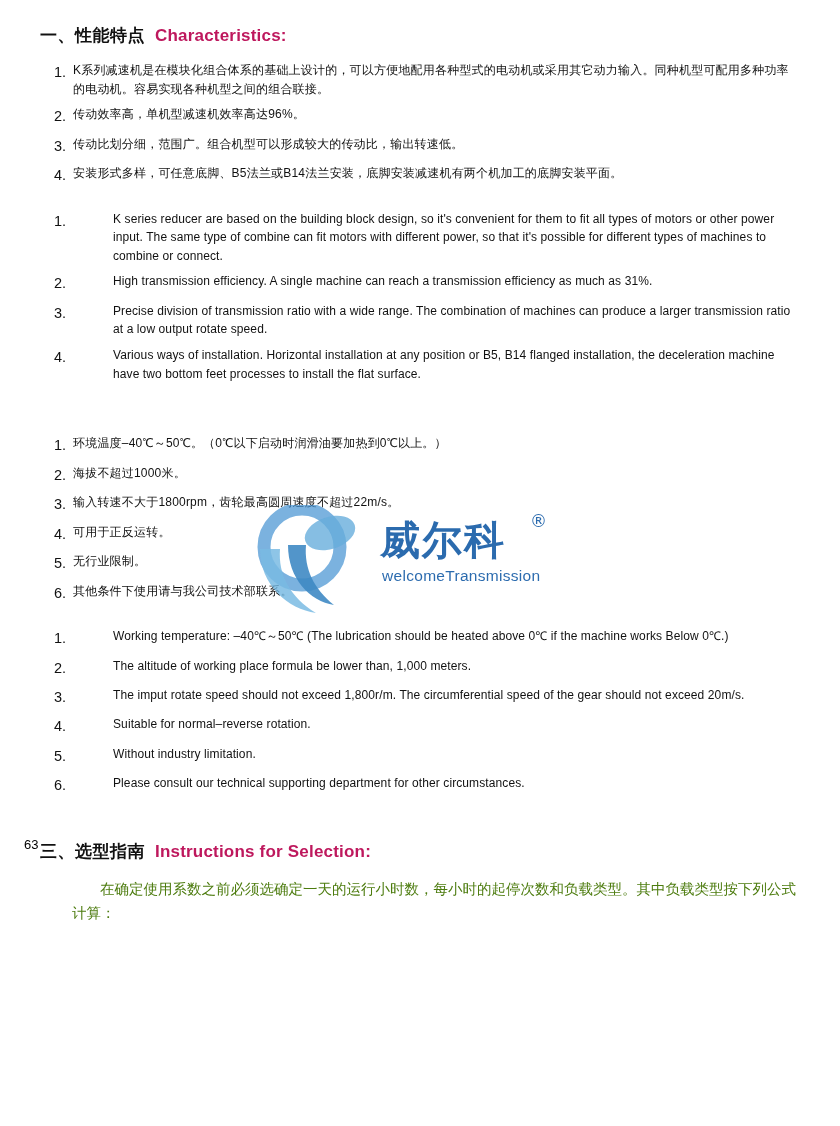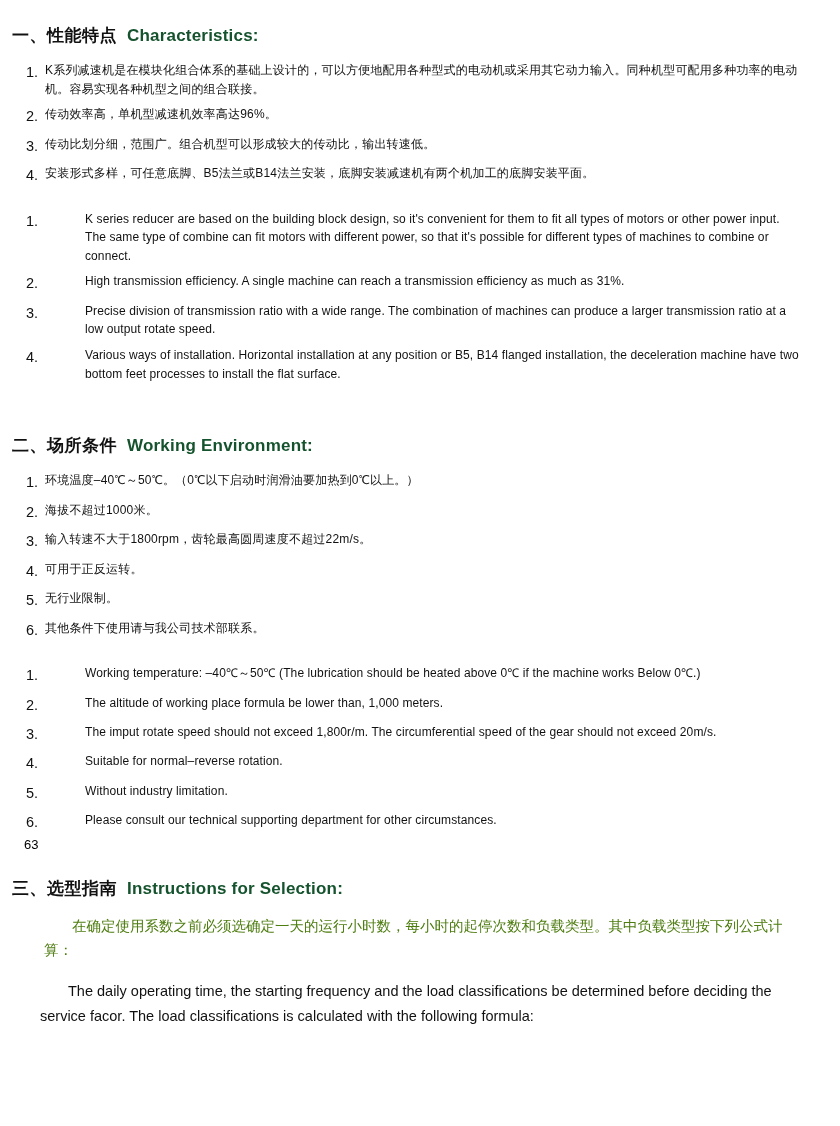--- a/index.html
+++ b/index.html
@@ -13,40 +13,40 @@
     font-family: "Liberation Sans", sans-serif;
     color: #1a1a1a;
     position: relative;
     overflow: hidden;
   }
   .page {
     position: relative;
     width: 840px;
     height: 870px;
     box-sizing: border-box;
-    padding: 24px 40px 0 12px;
+    padding: 24px 40px 0 40px;
   }
 
   
   .section-head {
     display: flex;
     align-items: baseline;
     margin: 0 0 14px 0;
   }
   .section-head .cn {
     font-size: 17px;
     font-weight: 700;
     letter-spacing: 0.5px;
     color: #111;
     white-space: nowrap;
   }
   .section-head .en {
     font-size: 17px;
     font-weight: 700;
-    color: #14532d;
+    color: #be185d;
     margin-left: 10px;
     white-space: nowrap;
     letter-spacing: 0.2px;
   }
 
   
   ol.num-list {
     list-style: none;
     margin: 0;
     padding: 0;
@@ -193,24 +193,20 @@
       <span class="body">Precise division of transmission ratio with a wide range. The combination of machines can produce a larger transmission ratio at a low output rotate speed.</span>
     </li>
     <li>
       <span class="marker">4.</span>
       <span class="body">Various ways of installation. Horizontal installation at any position or B5, B14 flanged installation, the deceleration machine have two bottom feet processes to install the flat surface.</span>
     </li>
   </ol>
 
   <div class="section-gap"></div>
 
-  <div class="section-head">
-    <span class="cn">二、场所条件</span>
-    <span class="en">Working Environment:</span>
-  </div>
 
   <ol class="num-list cn-list">
     <li>
       <span class="marker">1.</span>
       <span class="body">环境温度–40℃～50℃。（0℃以下启动时润滑油要加热到0℃以上。）</span>
     </li>
     <li>
       <span class="marker">2.</span>
       <span class="body">海拔不超过1000米。</span>
     </li>
@@ -265,18 +261,28 @@
 
   <div class="section-head">
     <span class="cn">三、选型指南</span>
     <span class="en">Instructions for Selection:</span>
   </div>
 
   <p class="para-cn">在确定使用系数之前必须选确定一天的运行小时数，每小时的起停次数和负载类型。其中负载类型按下列公式计算：</p>
 
   <div style="height:14px"></div>
 
-  <p class="para-en">The daily operating time, the starting frequency and the load classifications be determined before deciding the service facor. The load classifications is calculated with the following formula:</p>
-
+
+  <div class="watermark">
+    <svg width="170" height="120" viewBox="0 0 170 120">
+      <circle cx="72" cy="42" r="38" fill="none" stroke="#3f8fd0" stroke-width="13" opacity="0.75"></circle>
+      <path d="M30 44 C30 80, 58 104, 86 108 C60 92, 48 70, 50 44 Z" fill="#6fb5e0" opacity="0.85"></path>
+      <path d="M58 40 C58 74, 80 96, 104 100 C84 84, 74 64, 76 40 Z" fill="#2f7fbf" opacity="0.9"></path>
+      <ellipse cx="100" cy="28" rx="26" ry="16" fill="#5aa6d8" opacity="0.8" transform="rotate(-18 100 28)"></ellipse>
+    </svg>
+    <span class="wm-text">威尔科</span>
+    <span class="wm-reg">®</span>
+    <span class="wm-sub">welcomeTransmission</span>
+  </div>
 
   <div class="page-number">63</div>
 
 </div>
 
 </body></html>

